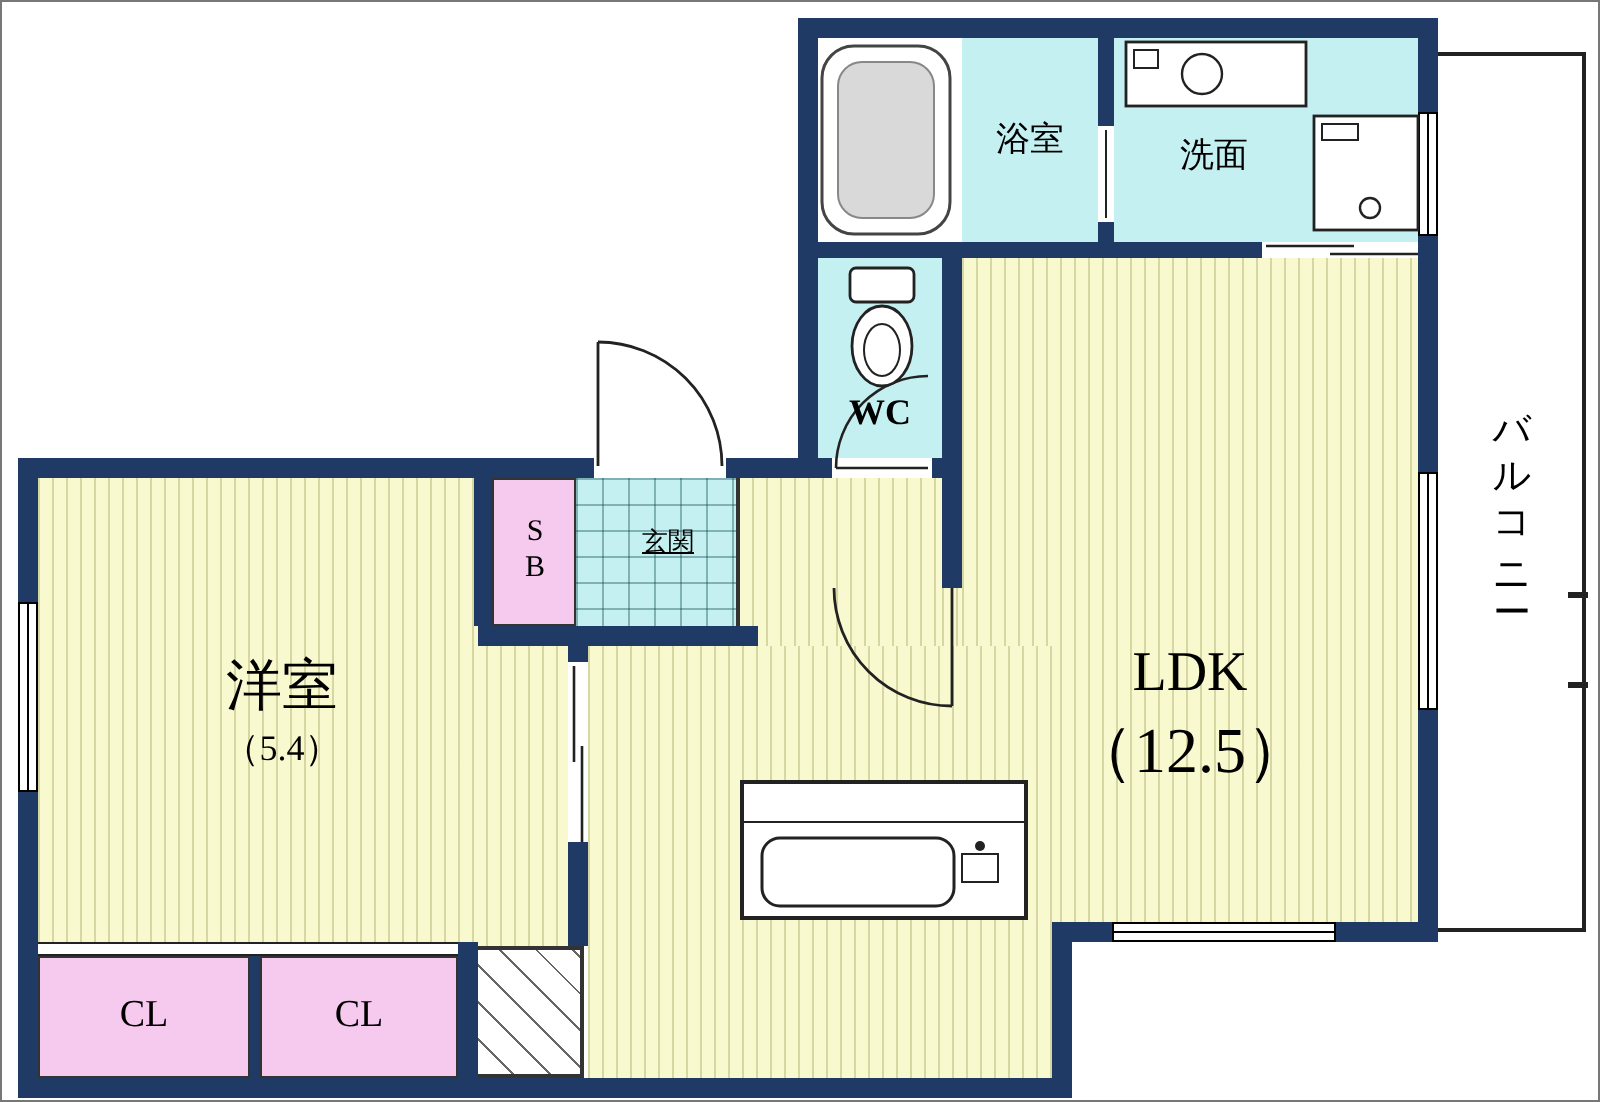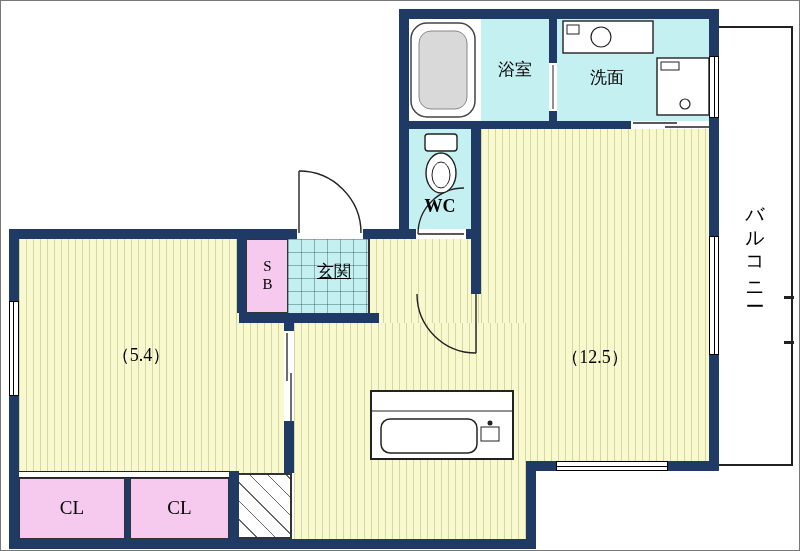--- a/index.html
+++ b/index.html
@@ -147,31 +147,33 @@
     </g>
 
     <g fill="#222">
       <rect x="783" y="295" width="10" height="3"></rect>
       <rect x="783" y="340" width="10" height="3"></rect>
     </g>
   </svg>
 
   <div class="label" style="left:35px;top:308px;width:210px;height:94px;">
     <div class="stack">
+      <div style="font-size:28px;">洋室</div>
       <div style="font-size:18px;">（5.4）</div>
     </div>
   </div>
   <div class="label" style="left:478px;top:310px;width:232px;height:94px;">
     <div class="stack">
-      <div style="font-size:18px;">（12.5）</div>
+      <div style="font-size:28px;">LDK</div>
+      <div style="font-size:32px;">（12.5）</div>
     </div>
   </div>
   <div class="label" style="left:480px;top:54px;width:68px;height:28px;font-size:17px;">浴室</div>
   <div class="label" style="left:558px;top:62px;width:96px;height:28px;font-size:17px;">洗面</div>
   <div class="label" style="left:408px;top:192px;width:62px;height:26px;font-size:18px;font-weight:bold;">WC</div>
-  <div class="label" style="left:287px;top:256px;width:92px;height:28px;font-size:17px;text-decoration:underline;">玄関</div>
+  <div class="label" style="left:287px;top:256px;width:92px;height:28px;font-size:13px;text-decoration:underline;">玄関</div>
   <div class="label" style="left:245px;top:240px;width:42px;height:70px;">
     <span class="vtext" style="font-size:15px;letter-spacing:2px;">SB</span>
   </div>
   <div class="label" style="left:18px;top:492px;width:106px;height:30px;font-size:19px;">CL</div>
   <div class="label" style="left:129px;top:492px;width:99px;height:30px;font-size:19px;">CL</div>
 
 </div>
 
 </body></html>

